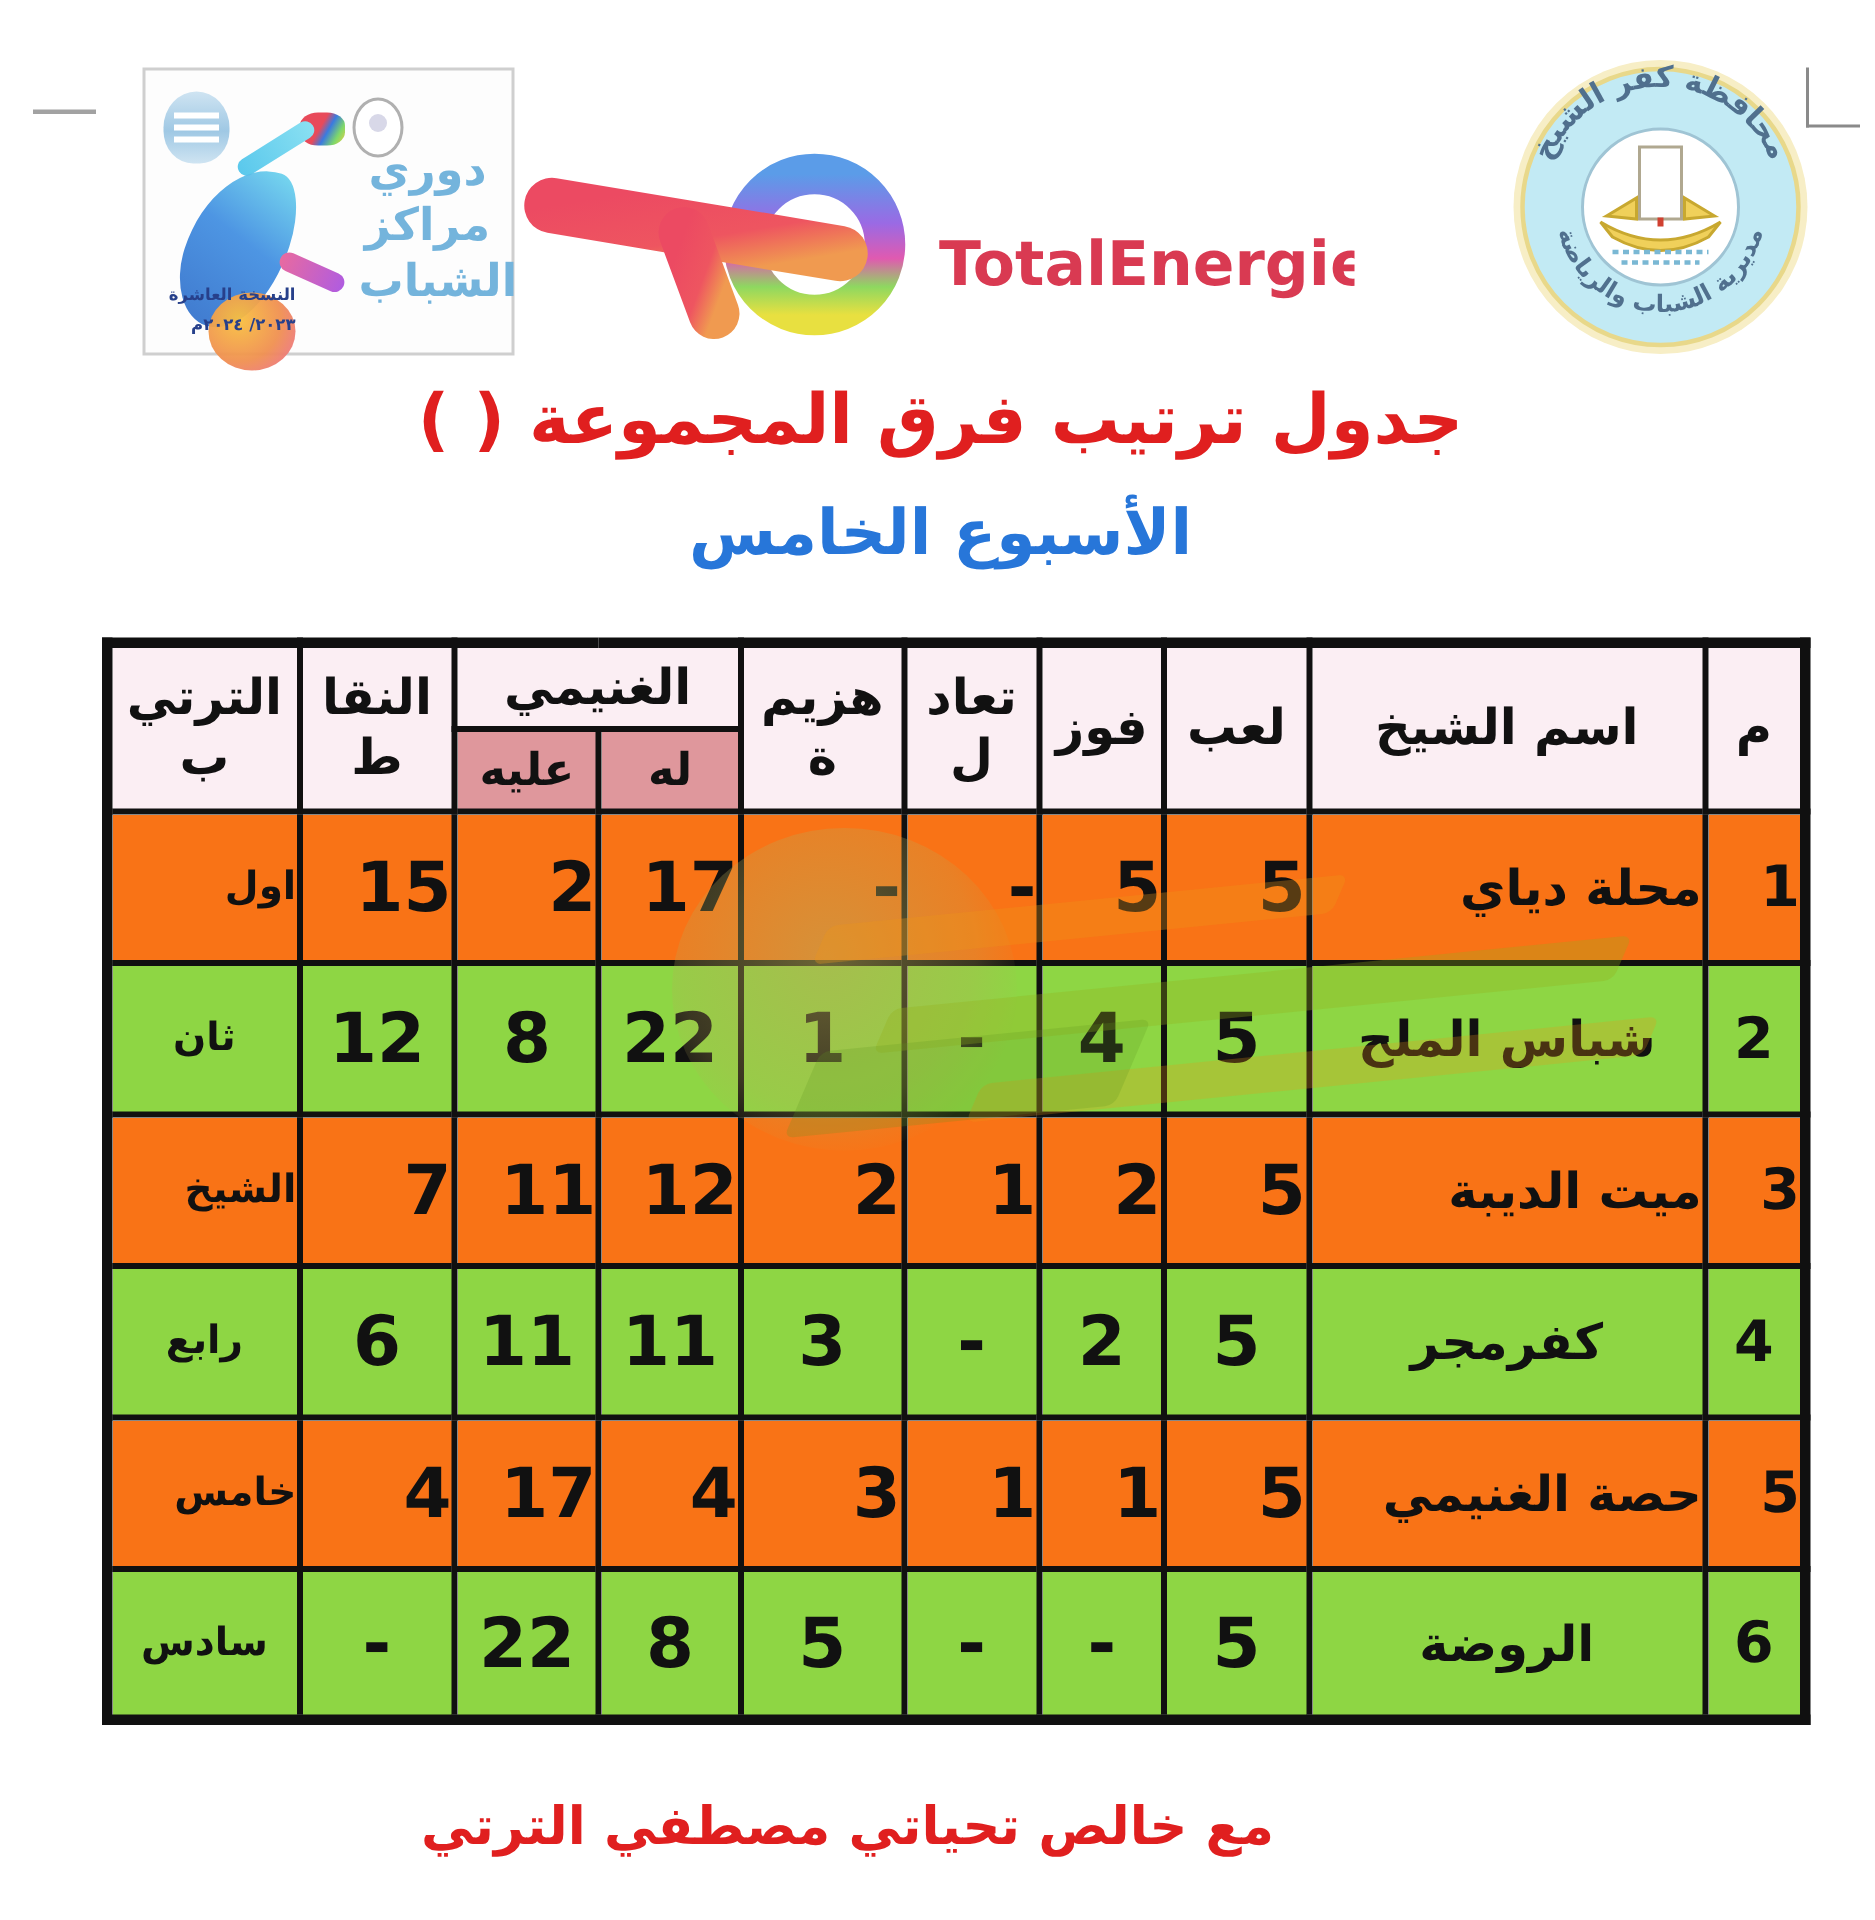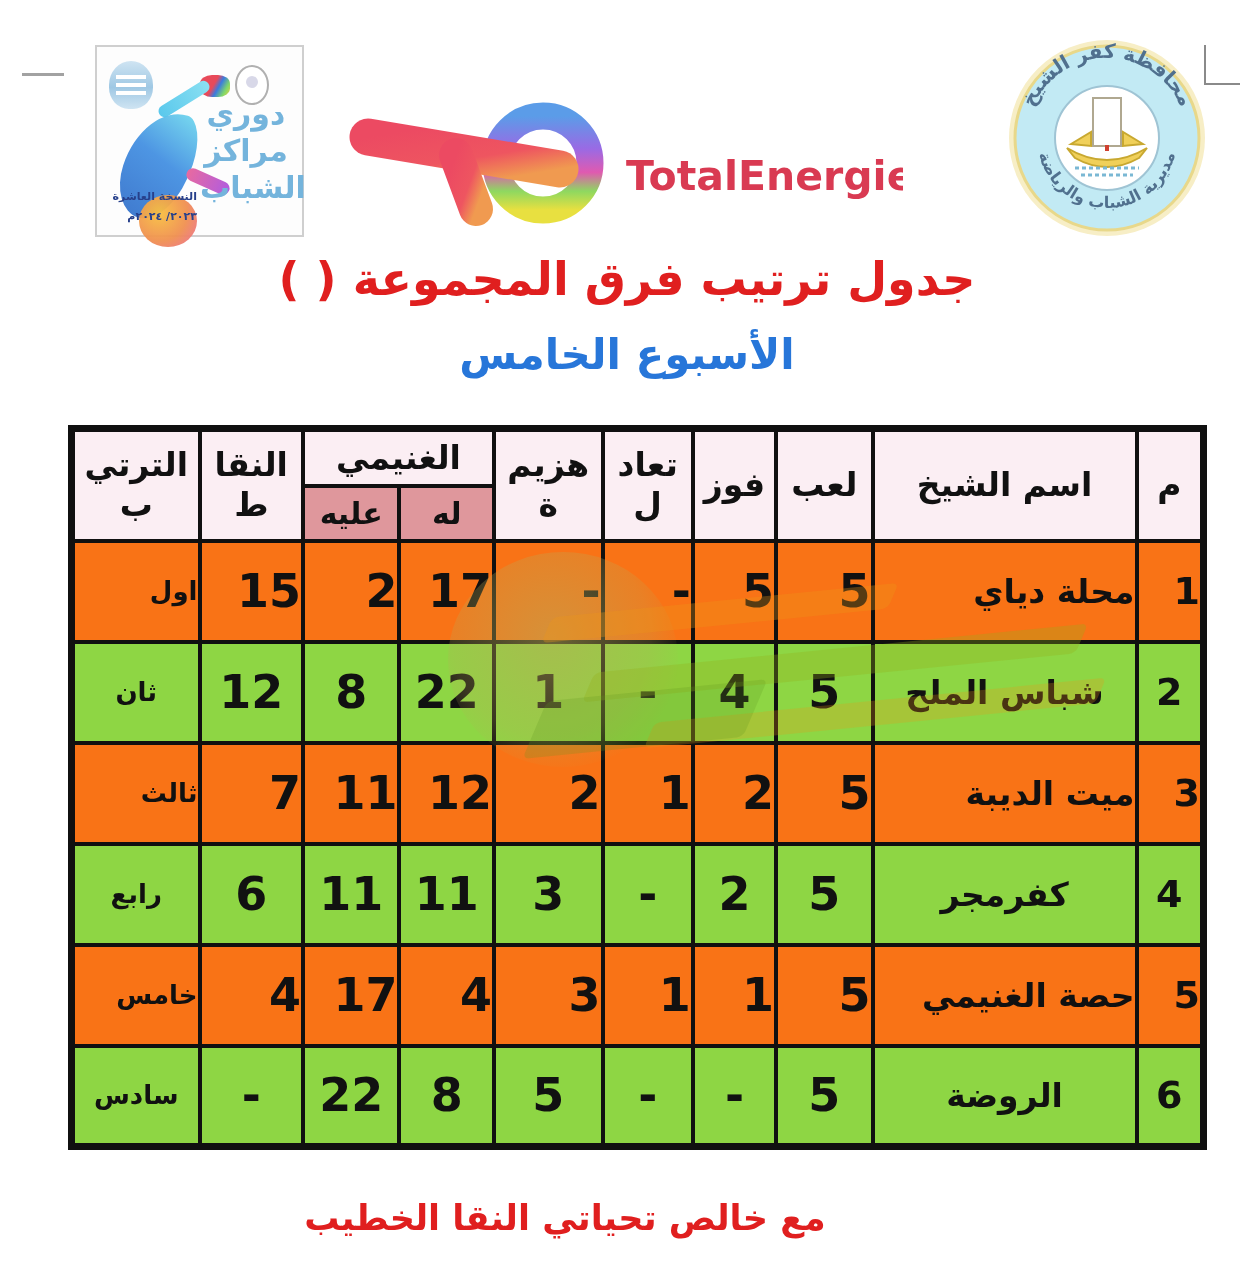--- a/index.html
+++ b/index.html
@@ -6,21 +6,21 @@
   html,body { width:1250px; height:1280px; background:#ffffff; overflow:hidden;
               font-family:"DejaVu Sans", sans-serif; }
   .abs { position:absolute; }
 
   
   .corner-tr { left:1204px; top:45px; width:36px; height:40px;
                border-left:2px solid #8a8a8a; border-bottom:2px solid #8a8a8a; }
   .corner-tl { left:22px; top:73px; width:42px; height:3px; background:#555; opacity:.55; }
 
   
-  .league-card { left:95px; top:45px; width:209px; height:192px; background:#fdfdfd;
+  .league-card { left:95px; top:45px; width:248px; height:192px; background:#fdfdfd;
                  border:2px solid #cfcfcf; }
   .crest { left:12px; top:14px; width:44px; height:48px; border-radius:50% 50% 45% 45%;
            background:linear-gradient(180deg,#cfe4f2 0%,#9fc8e4 55%,#cfe4f2 100%); }
   .crest:before { content:""; position:absolute; left:7px; top:14px; width:30px; height:4px;
                   background:#ffffff; box-shadow:0 8px 0 #ffffff, 0 16px 0 #ffffff; }
   .mini-te { left:103px; top:28px; width:30px; height:22px; border-radius:40%;
              background:linear-gradient(120deg,#e84a5a 0%,#e84a5a 45%,#3a7ae0 60%,#7ed86a 80%,#f0d040 100%); }
   .mini-badge { left:138px; top:18px; width:34px; height:40px; border:2px solid #b0b0b0;
                 border-radius:50%; background:#fff; }
   .mini-badge:before { content:""; position:absolute; left:9px; top:9px; width:12px; height:12px;
@@ -243,21 +243,21 @@
   <tr class="data row-y">
     <td class="cell-idx">3</td>
     <td class="cell-team">ميت الديبة</td>
     <td class="cell-num">5</td>
     <td class="cell-num">2</td>
     <td class="cell-num">1</td>
     <td class="cell-num">2</td>
     <td class="cell-num">12</td>
     <td class="cell-num">11</td>
     <td class="cell-num">7</td>
-    <td class="cell-rank">ثالث</td>
+    <td class="cell-rank">الشيخ</td>
   </tr>
   <tr class="data row-g">
     <td class="cell-idx">4</td>
     <td class="cell-team">كفرمجر</td>
     <td class="cell-num">5</td>
     <td class="cell-num">2</td>
     <td class="cell-num">-</td>
     <td class="cell-num">3</td>
     <td class="cell-num">11</td>
     <td class="cell-num">11</td>
@@ -291,13 +291,13 @@
 </tbody>
     </table>
 </div>
 
 <div class="abs wm wm-face"></div>
 <div class="abs wm wm-stripe s1"></div>
 <div class="abs wm wm-stripe s2"></div>
 <div class="abs wm wm-stripe s3"></div>
 <div class="abs wm wm-stripe s4"></div>
 
-<div class="abs footer-sig">مع خالص تحياتي النقا الخطيب</div>
+<div class="abs footer-sig">مع خالص تحياتي مصطفي الترتي</div>
 
 </body></html>

